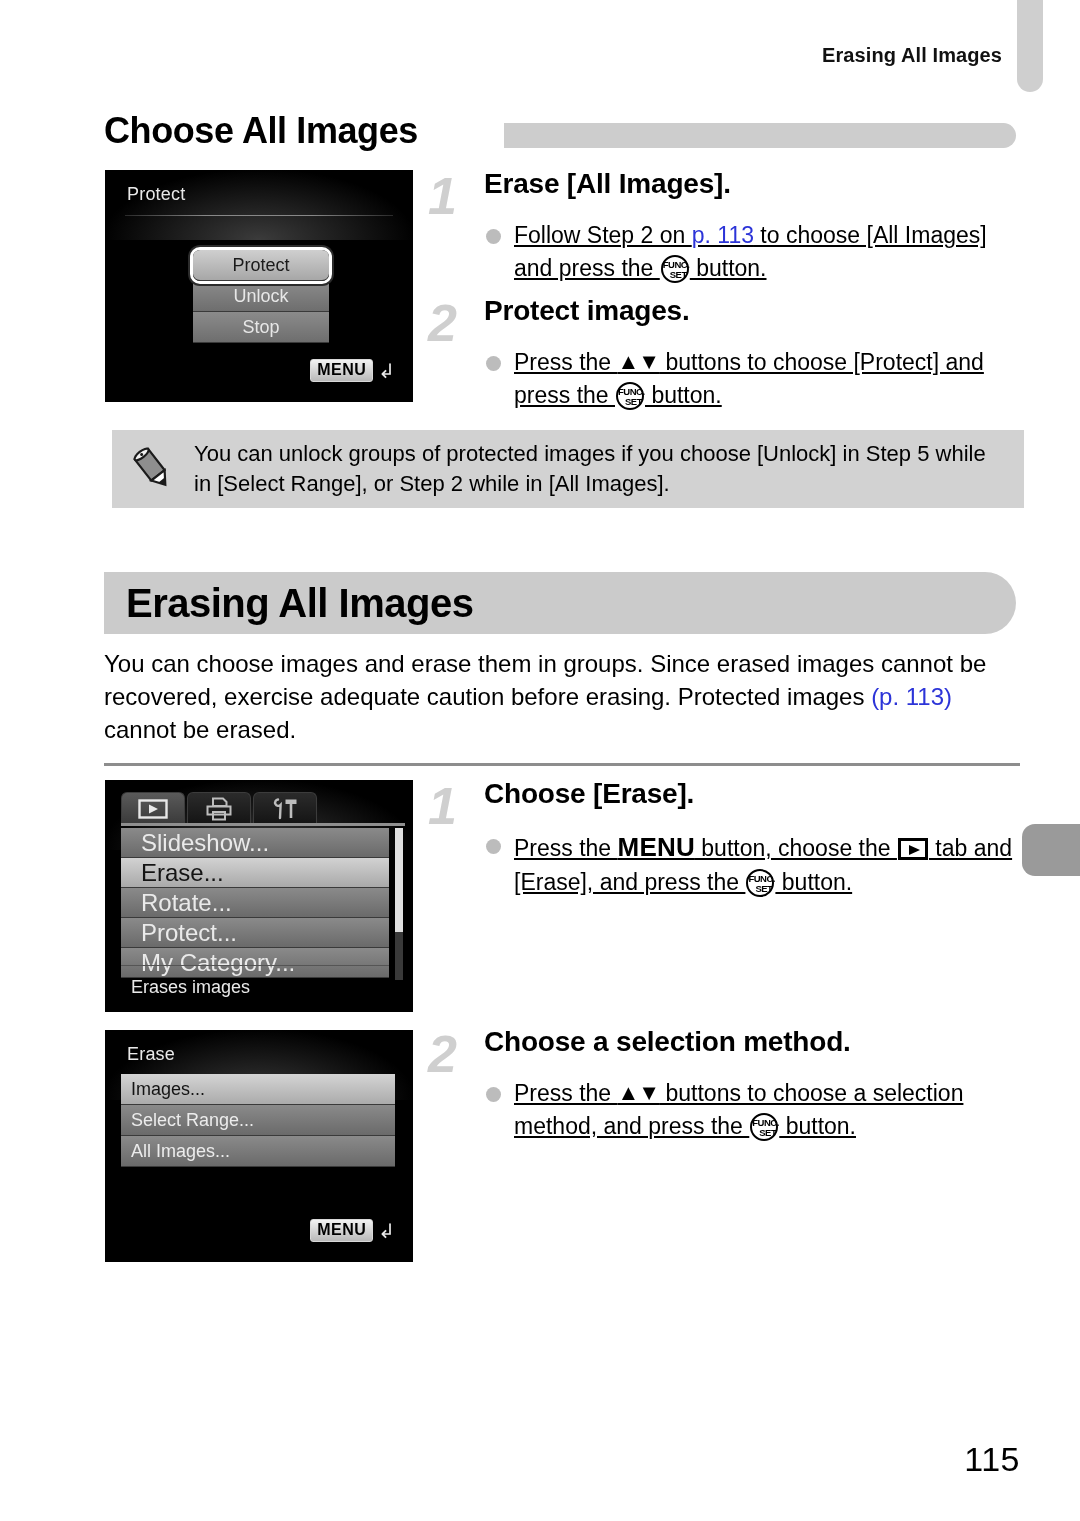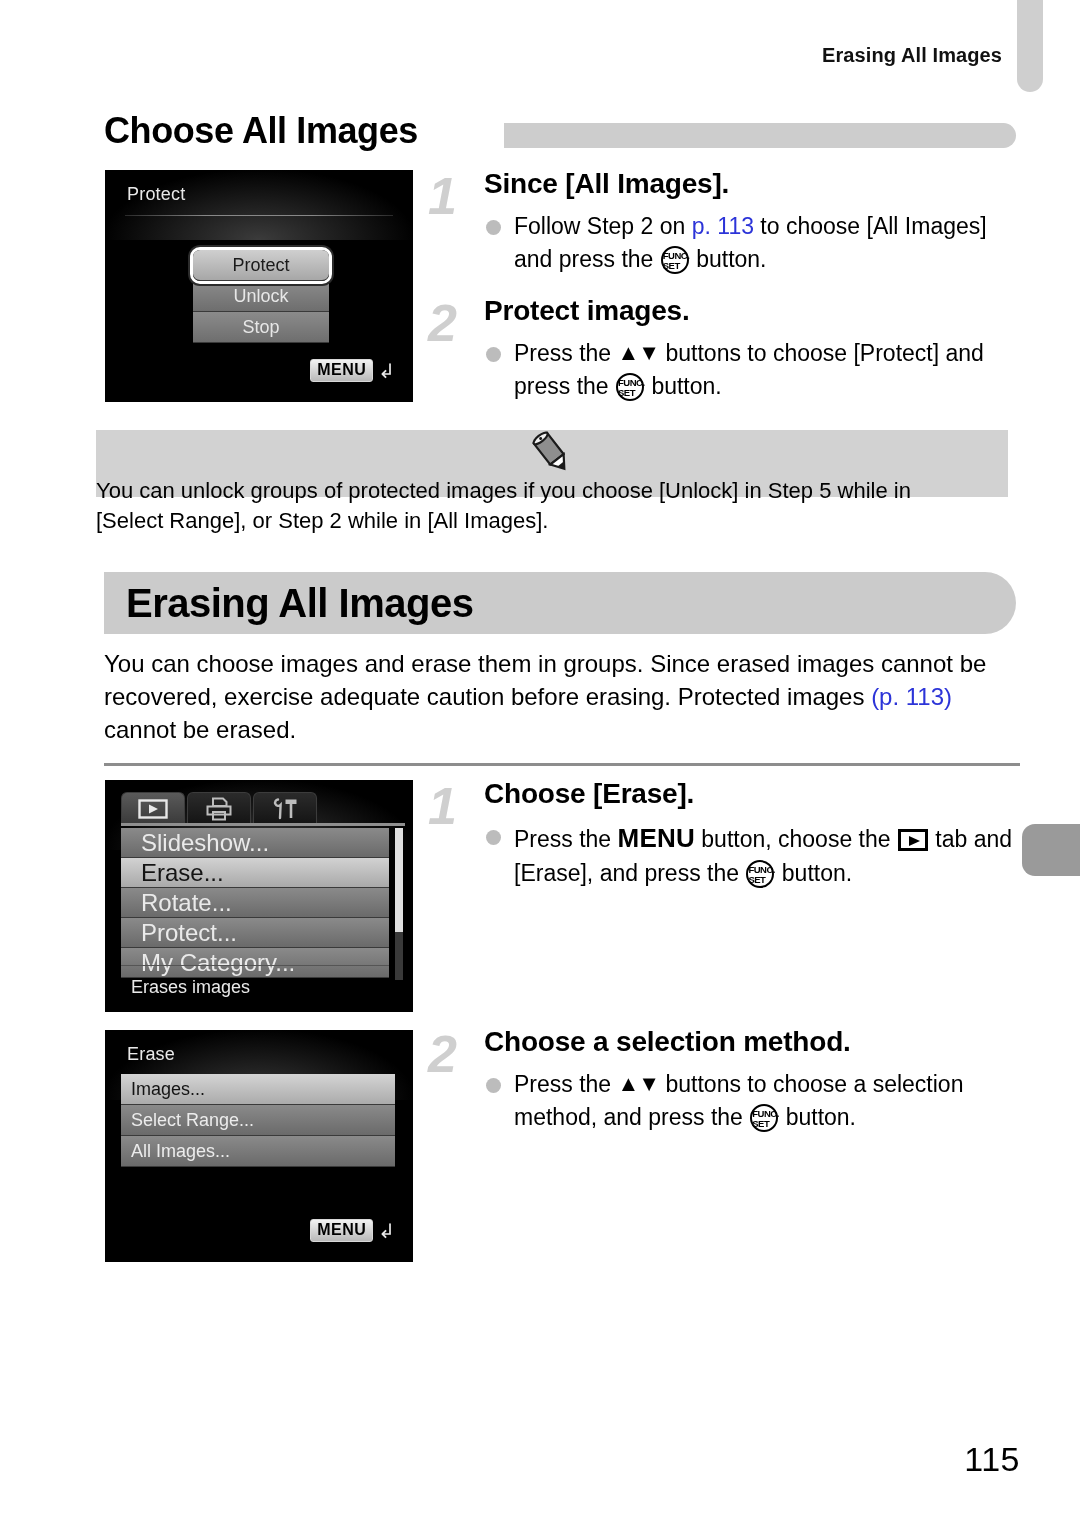--- a/index.html
+++ b/index.html
@@ -274,47 +274,47 @@
   }
   .step-title {
     margin-left: 56px;
     font-size: 28px;
     font-weight: bold;
     letter-spacing: -0.2px;
     line-height: 1.12;
   }
   .step-body {
     margin-left: 56px;
-    margin-top: 11px;
+    margin-top: 20px;
     font-size: 23px;
     line-height: 1.42;
     position: relative;
     padding-left: 30px;
+    text-decoration: underline;
   }
   .bullet {
     position: absolute;
     left: 2px;
     top: 10px;
     width: 15px;
     height: 15px;
     border-radius: 50%;
     background: #bcbcbc;
   }
 
   
   .note {
     position: absolute;
-    left: 96px;
+    left: 112px;
     top: 430px;
     width: 912px;
-    height: 67px;
+    height: 78px;
     background: #d2d2d2;
     display: flex;
     align-items: center;
-    flex-direction: column;
   }
   .note-icon {
     width: 82px;
     display: flex;
     justify-content: center;
     align-items: center;
     flex: none;
   }
   .note-text {
     font-size: 22px;
@@ -377,21 +377,21 @@
     border-radius: 50%;
     vertical-align: -7px;
     position: relative;
     margin: 0 1px;
   }
   .funcset i {
     position: absolute;
     left: 0; right: 0;
     font-style: normal;
     font-weight: bold;
-    text-align: left;
+    text-align: right;
     letter-spacing: -0.5px;
     line-height: 1;
   }
   .funcset i.a { top: 3px; font-size: 9.5px; }
   .funcset i.b { top: 13px; font-size: 9.5px; }
   .menu-word {
     font-weight: bold;
     font-size: 26px;
     letter-spacing: 0.2px;
   }
@@ -440,21 +440,21 @@
     <div class="opt">Stop</div>
   </div>
   <div class="menu-badge">
     <span class="menu-chip">MENU</span>
     <span class="menu-arrow">↲</span>
   </div>
 </div>
 
 <div class="step" style="top:168px;">
   <div class="step-num">1</div>
-  <div class="step-title">Since [All Images].</div>
+  <div class="step-title">Erase [All Images].</div>
   <div class="step-body">
     <span class="bullet"></span>
     <span>Follow Step 2 on </span><span class="ref">p. 113</span><span> to choose [All Images] and press the </span><span class="funcset"><i class="a">FUNC.</i><i class="b">SET</i></span><span> button.</span>
   </div>
 </div>
 
 <div class="step" style="top:295px;">
   <div class="step-num">2</div>
   <div class="step-title">Protect images.</div>
   <div class="step-body">

